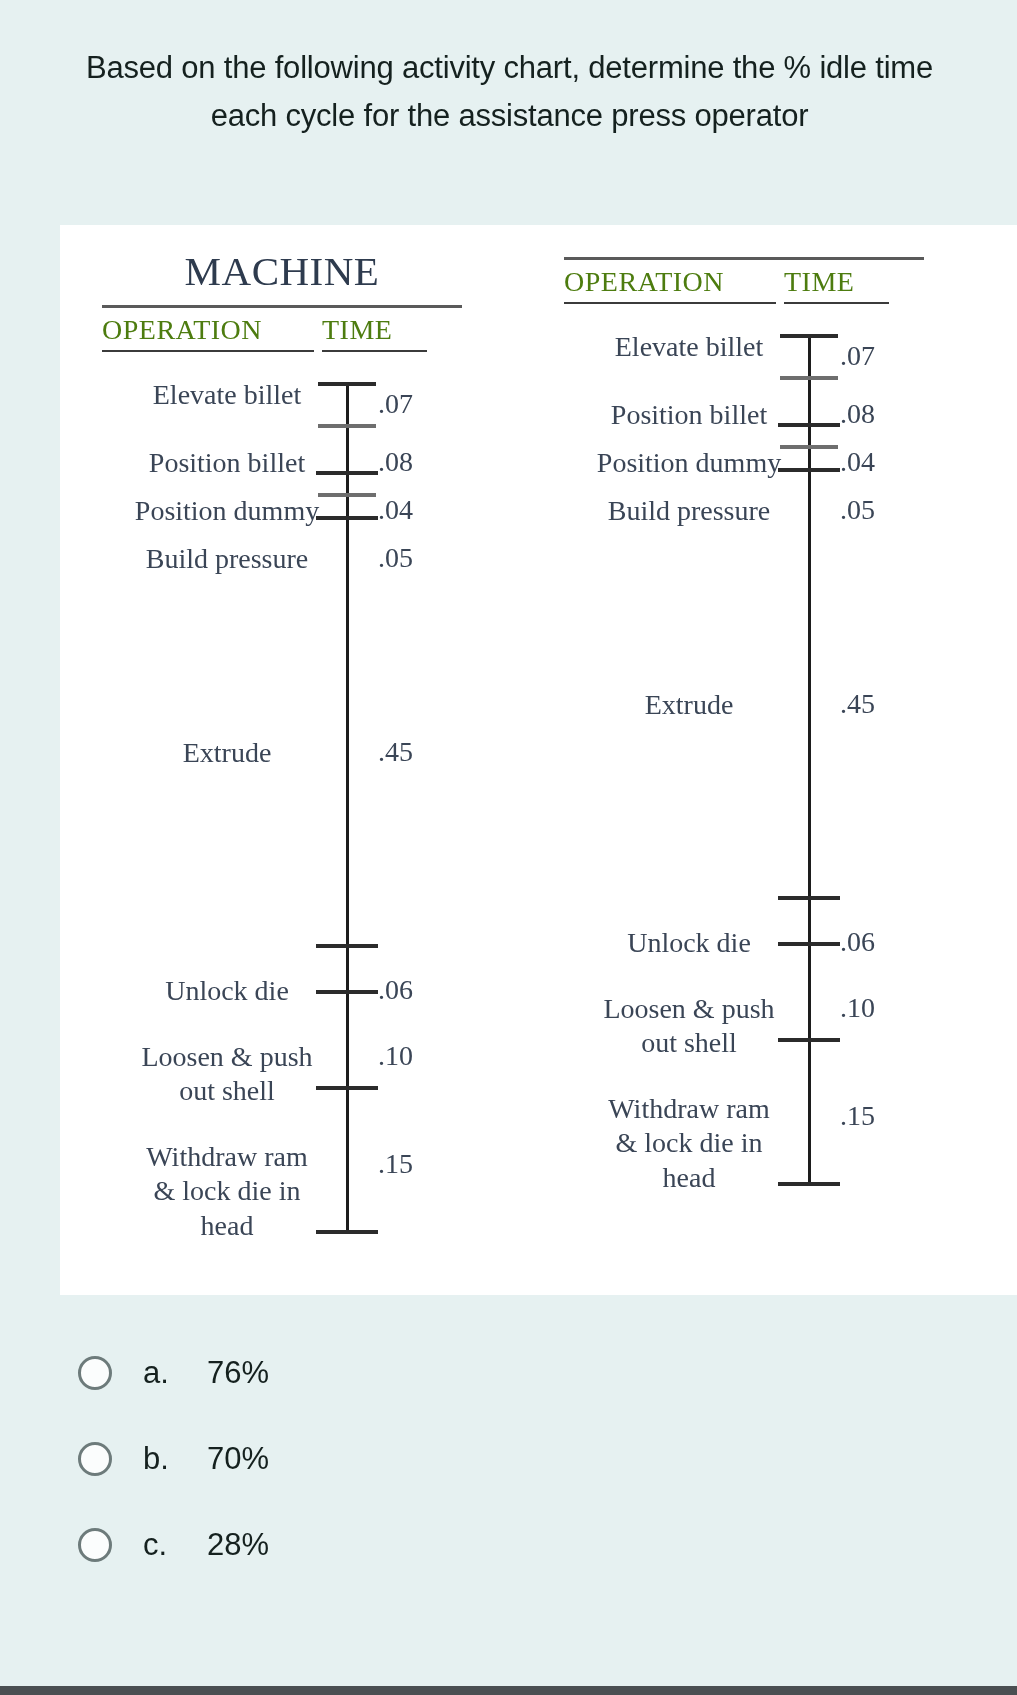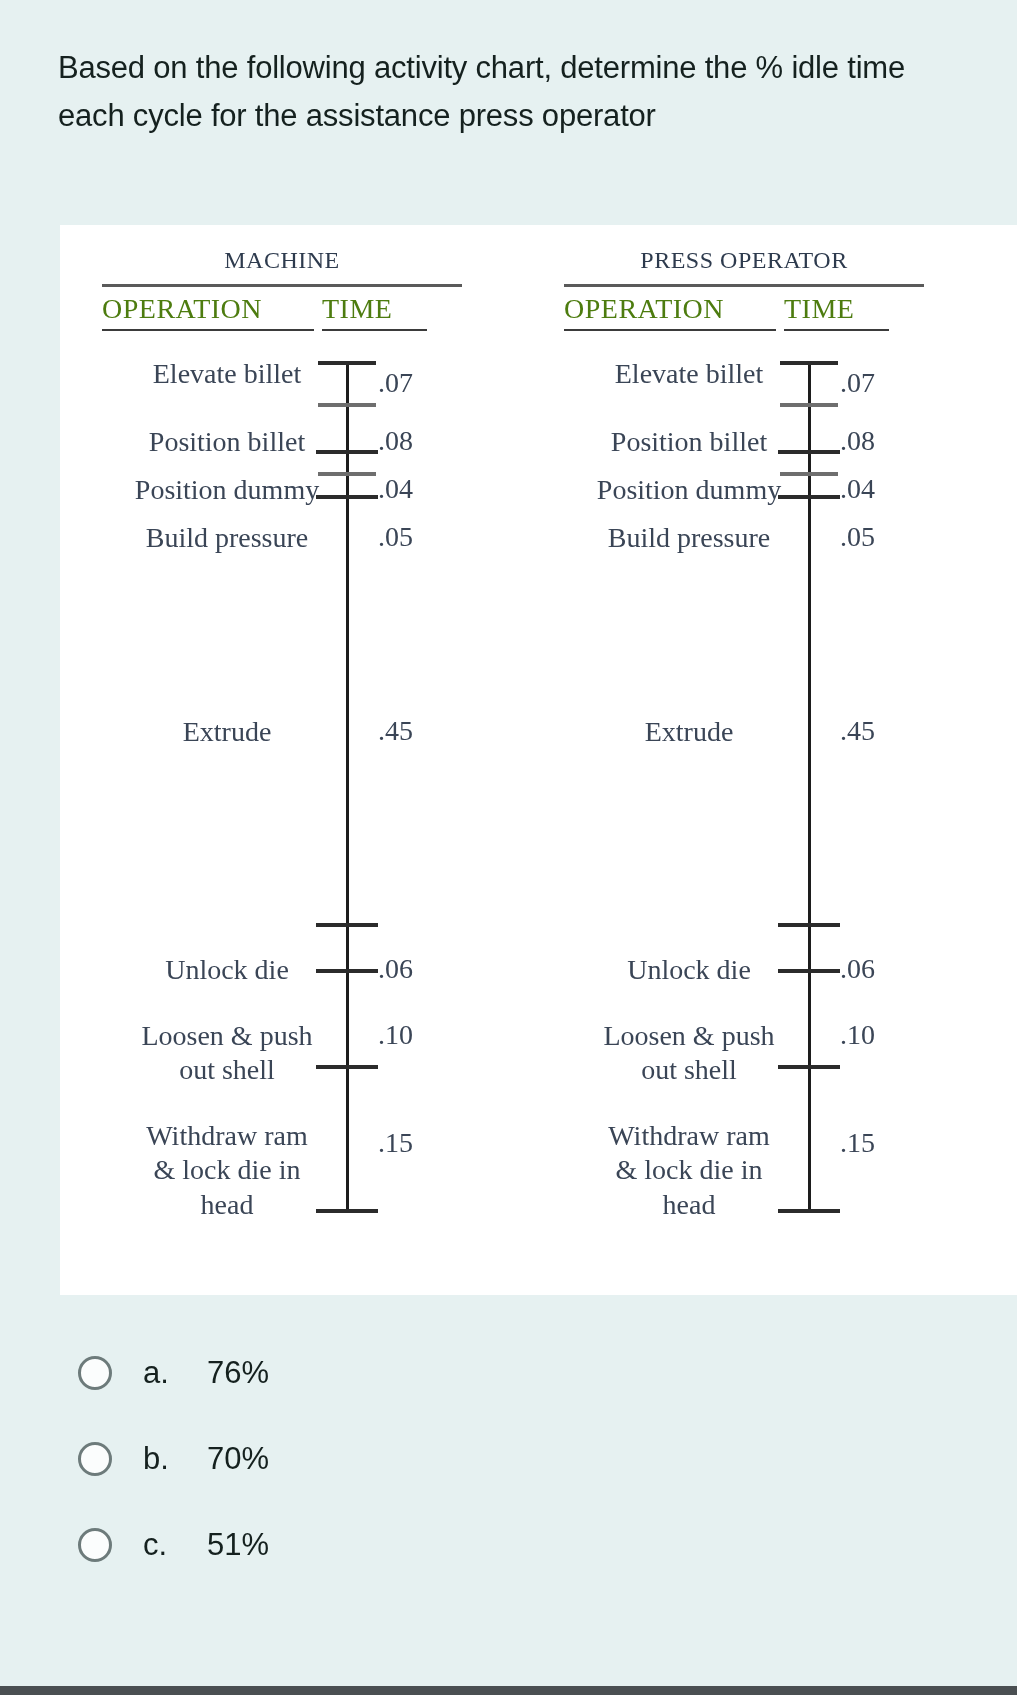--- a/index.html
+++ b/index.html
@@ -11,20 +11,21 @@
     height: 1695px;
     background: #e6f1f1;
     font-family: "Liberation Sans", sans-serif;
     overflow: hidden;
     position: relative;
   }
 
   
   #question-block {
     padding: 44px 56px 0 58px;
+    text-align: center;
   }
   #question-text {
     font-size: 31px;
     line-height: 1.55;
     color: #15211f;
     font-family: "Liberation Sans", sans-serif;
     letter-spacing: -0.2px;
   }
 
   
@@ -46,21 +47,21 @@
     position: relative;
     width: 440px;
   }
   .chart-col.left  { margin-left: 18px; }
   .chart-col.right { margin-left: 22px; }
 
   
   .col-title {
     text-align: center;
     font-family: "Liberation Serif", serif;
-    font-size: 24px;
+    font-size: 41px;
     color: #2e3b4e;
     letter-spacing: 0.5px;
     width: 360px;
     margin: 0 auto 0 24px;
   }
   .title-rule {
     width: 360px;
     height: 3px;
     background: #5a5a5a;
     margin: 10px 0 0 24px;
@@ -216,21 +217,20 @@
         <div class="time-label" style="left:300px; top:674px;">.10</div>
 
         <div class="op-label" style="top:774px;">Withdraw ram
 &amp; lock die in
 head</div>
         <div class="time-label" style="left:300px; top:782px;">.15</div>
       </div>
     </div>
 
     <div class="chart-col right">
-      <div class="col-title">PRESS OPERATOR</div>
       <div class="title-rule"></div>
       <div class="col-subhead">
         <div class="sub-op">OPERATION</div>
         <div class="sub-time">TIME</div>
       </div>
 
       <div class="timeline-body">
         <div class="axis-line" style="left:268px; top:18px; height:848px;"></div>
         <div class="tick" style="left:240px; top:16px; width:58px;"></div>
         <div class="tick light" style="left:240px; top:58px; width:58px;"></div>
@@ -281,17 +281,17 @@
     <div class="opt-text">76%</div>
   </div>
   <div class="option-row">
     <div class="radio"></div>
     <div class="opt-letter">b.</div>
     <div class="opt-text">70%</div>
   </div>
   <div class="option-row">
     <div class="radio"></div>
     <div class="opt-letter">c.</div>
-    <div class="opt-text">51%</div>
+    <div class="opt-text">28%</div>
   </div>
 </div>
 
 <div id="bottom-bar"></div>
 
 </body></html>

